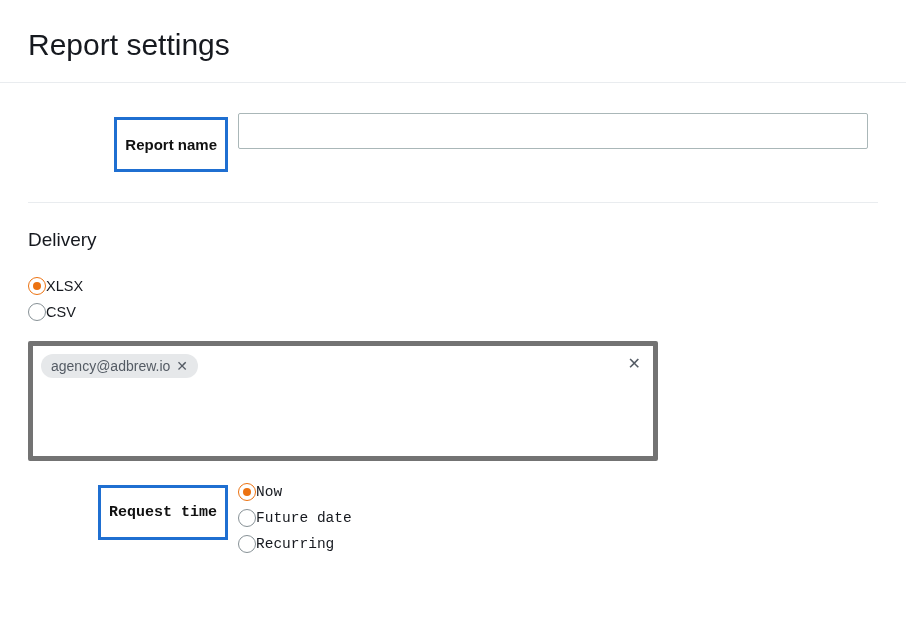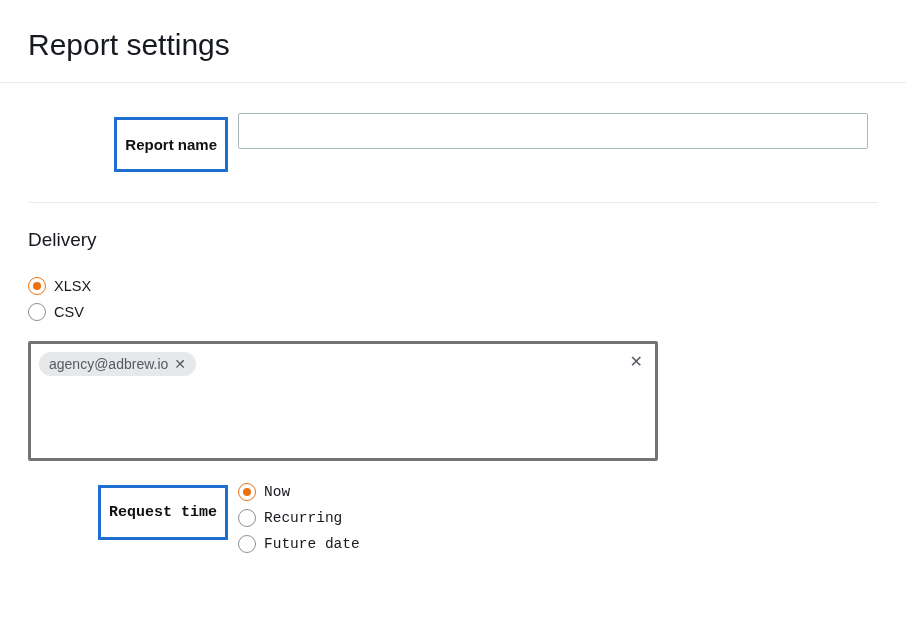--- a/index.html
+++ b/index.html
@@ -72,21 +72,20 @@
   }
   .radio-group {
     display: flex;
     flex-direction: column;
     gap: 8px;
     padding-top: 2px;
   }
   .radio-item {
     display: flex;
     align-items: center;
-    gap: 8px;
     cursor: pointer;
     font-size: 14.5px;
     color: #16191f;
   }
   .radio-circle {
     width: 18px;
     height: 18px;
     border: 1.5px solid #879196;
     border-radius: 50%;
     display: flex;
@@ -99,21 +98,21 @@
   }
   .radio-dot {
     width: 8px;
     height: 8px;
     background: #ec7211;
     border-radius: 50%;
   }
   .chips-box {
     width: 100%;
     min-height: 120px;
-    border: 3px solid #737373;
+    border: 5px solid #737373;
     border-radius: 2px;
     padding: 8px;
     position: relative;
     font-size: 14px;
   }
   .chip {
     display: inline-flex;
     align-items: center;
     background: #e6e8ea;
     border-radius: 14px;
@@ -194,23 +193,23 @@
     <div class="control-col">
       <div class="radio-group">
         <label class="radio-item">
           <span class="radio-circle selected">
               <span class="radio-dot"></span>
             </span>
           <span>Now</span>
         </label>
         <label class="radio-item">
           <span class="radio-circle"></span>
+          <span>Future date</span>
+        </label>
+        <label class="radio-item">
+          <span class="radio-circle"></span>
           <span>Recurring</span>
         </label>
-        <label class="radio-item">
-          <span class="radio-circle"></span>
-          <span>Future date</span>
-        </label>
       </div>
     </div>
   </div>
 
 </div>
 
 </body></html>

